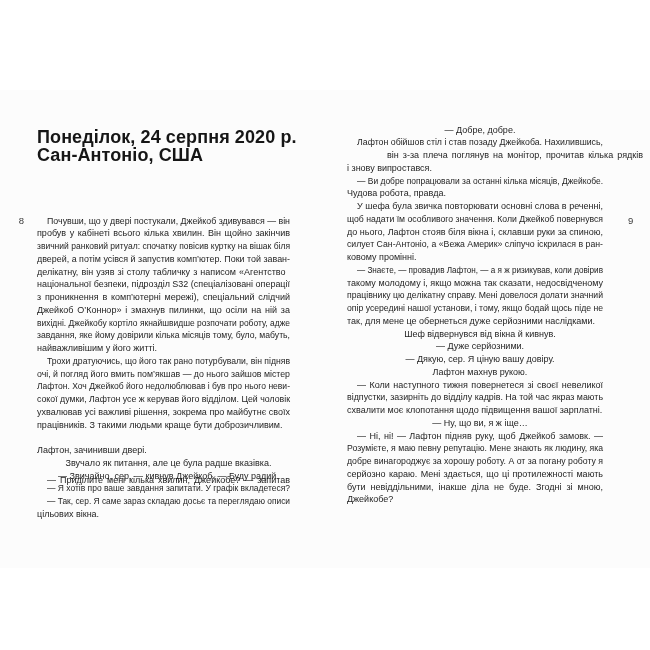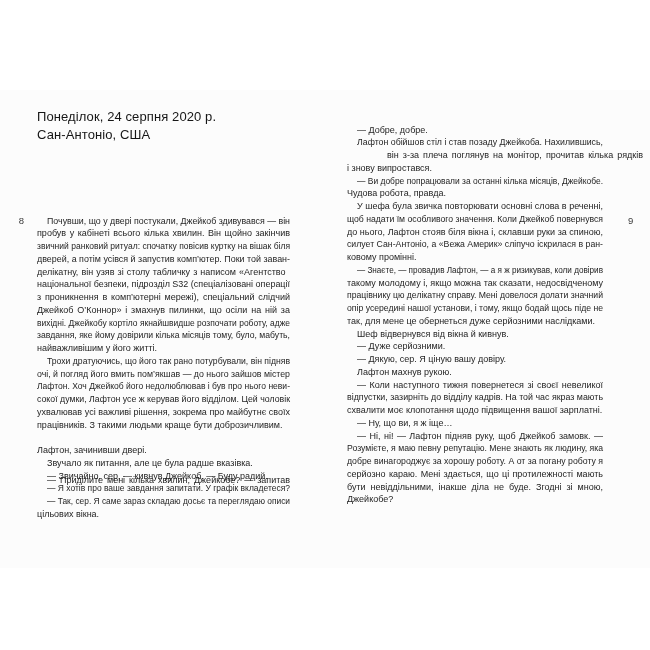--- a/index.html
+++ b/index.html
@@ -11,42 +11,42 @@
     font-family: "Liberation Sans", "DejaVu Sans", sans-serif;
   }
   .page-surface {
     position: absolute;
     left: 0; top: 90px;
     width: 650px; height: 478px;
     background: #fcfcfc;
   }
   .chapter-header {
     position: absolute;
-    left: 37px; top: 108px;
-    font-size: 13px;
+    left: 37px; top: 129px;
+    font-size: 18px;
     line-height: 17.5px;
-    font-weight: 400;
+    font-weight: 700;
     color: #161616;
     letter-spacing: 0.1px;
   }
   .text-col {
     position: absolute;
     width: 253px;
     color: #1e1e1e;
   }
   .left-col  { left: 37px;  top: 214.5px; }
   .right-col { left: 347px; top: 123.5px; width: 256px; }
   .tline {
     height: 12.75px;
     line-height: 12.75px;
     font-size: 9px;
     white-space: nowrap;
     overflow: visible;
   }
-  .tline.ind { padding-left: 10px; }
+  .tline.ind { padding-left: 10px; text-align: center; }
   .ts {
     display: inline-block;
     white-space: nowrap;
     transform-origin: 0 50%;
   }
   .page-num {
     position: absolute;
     top: 214.5px;
     font-size: 9.5px;
     line-height: 12.75px;

